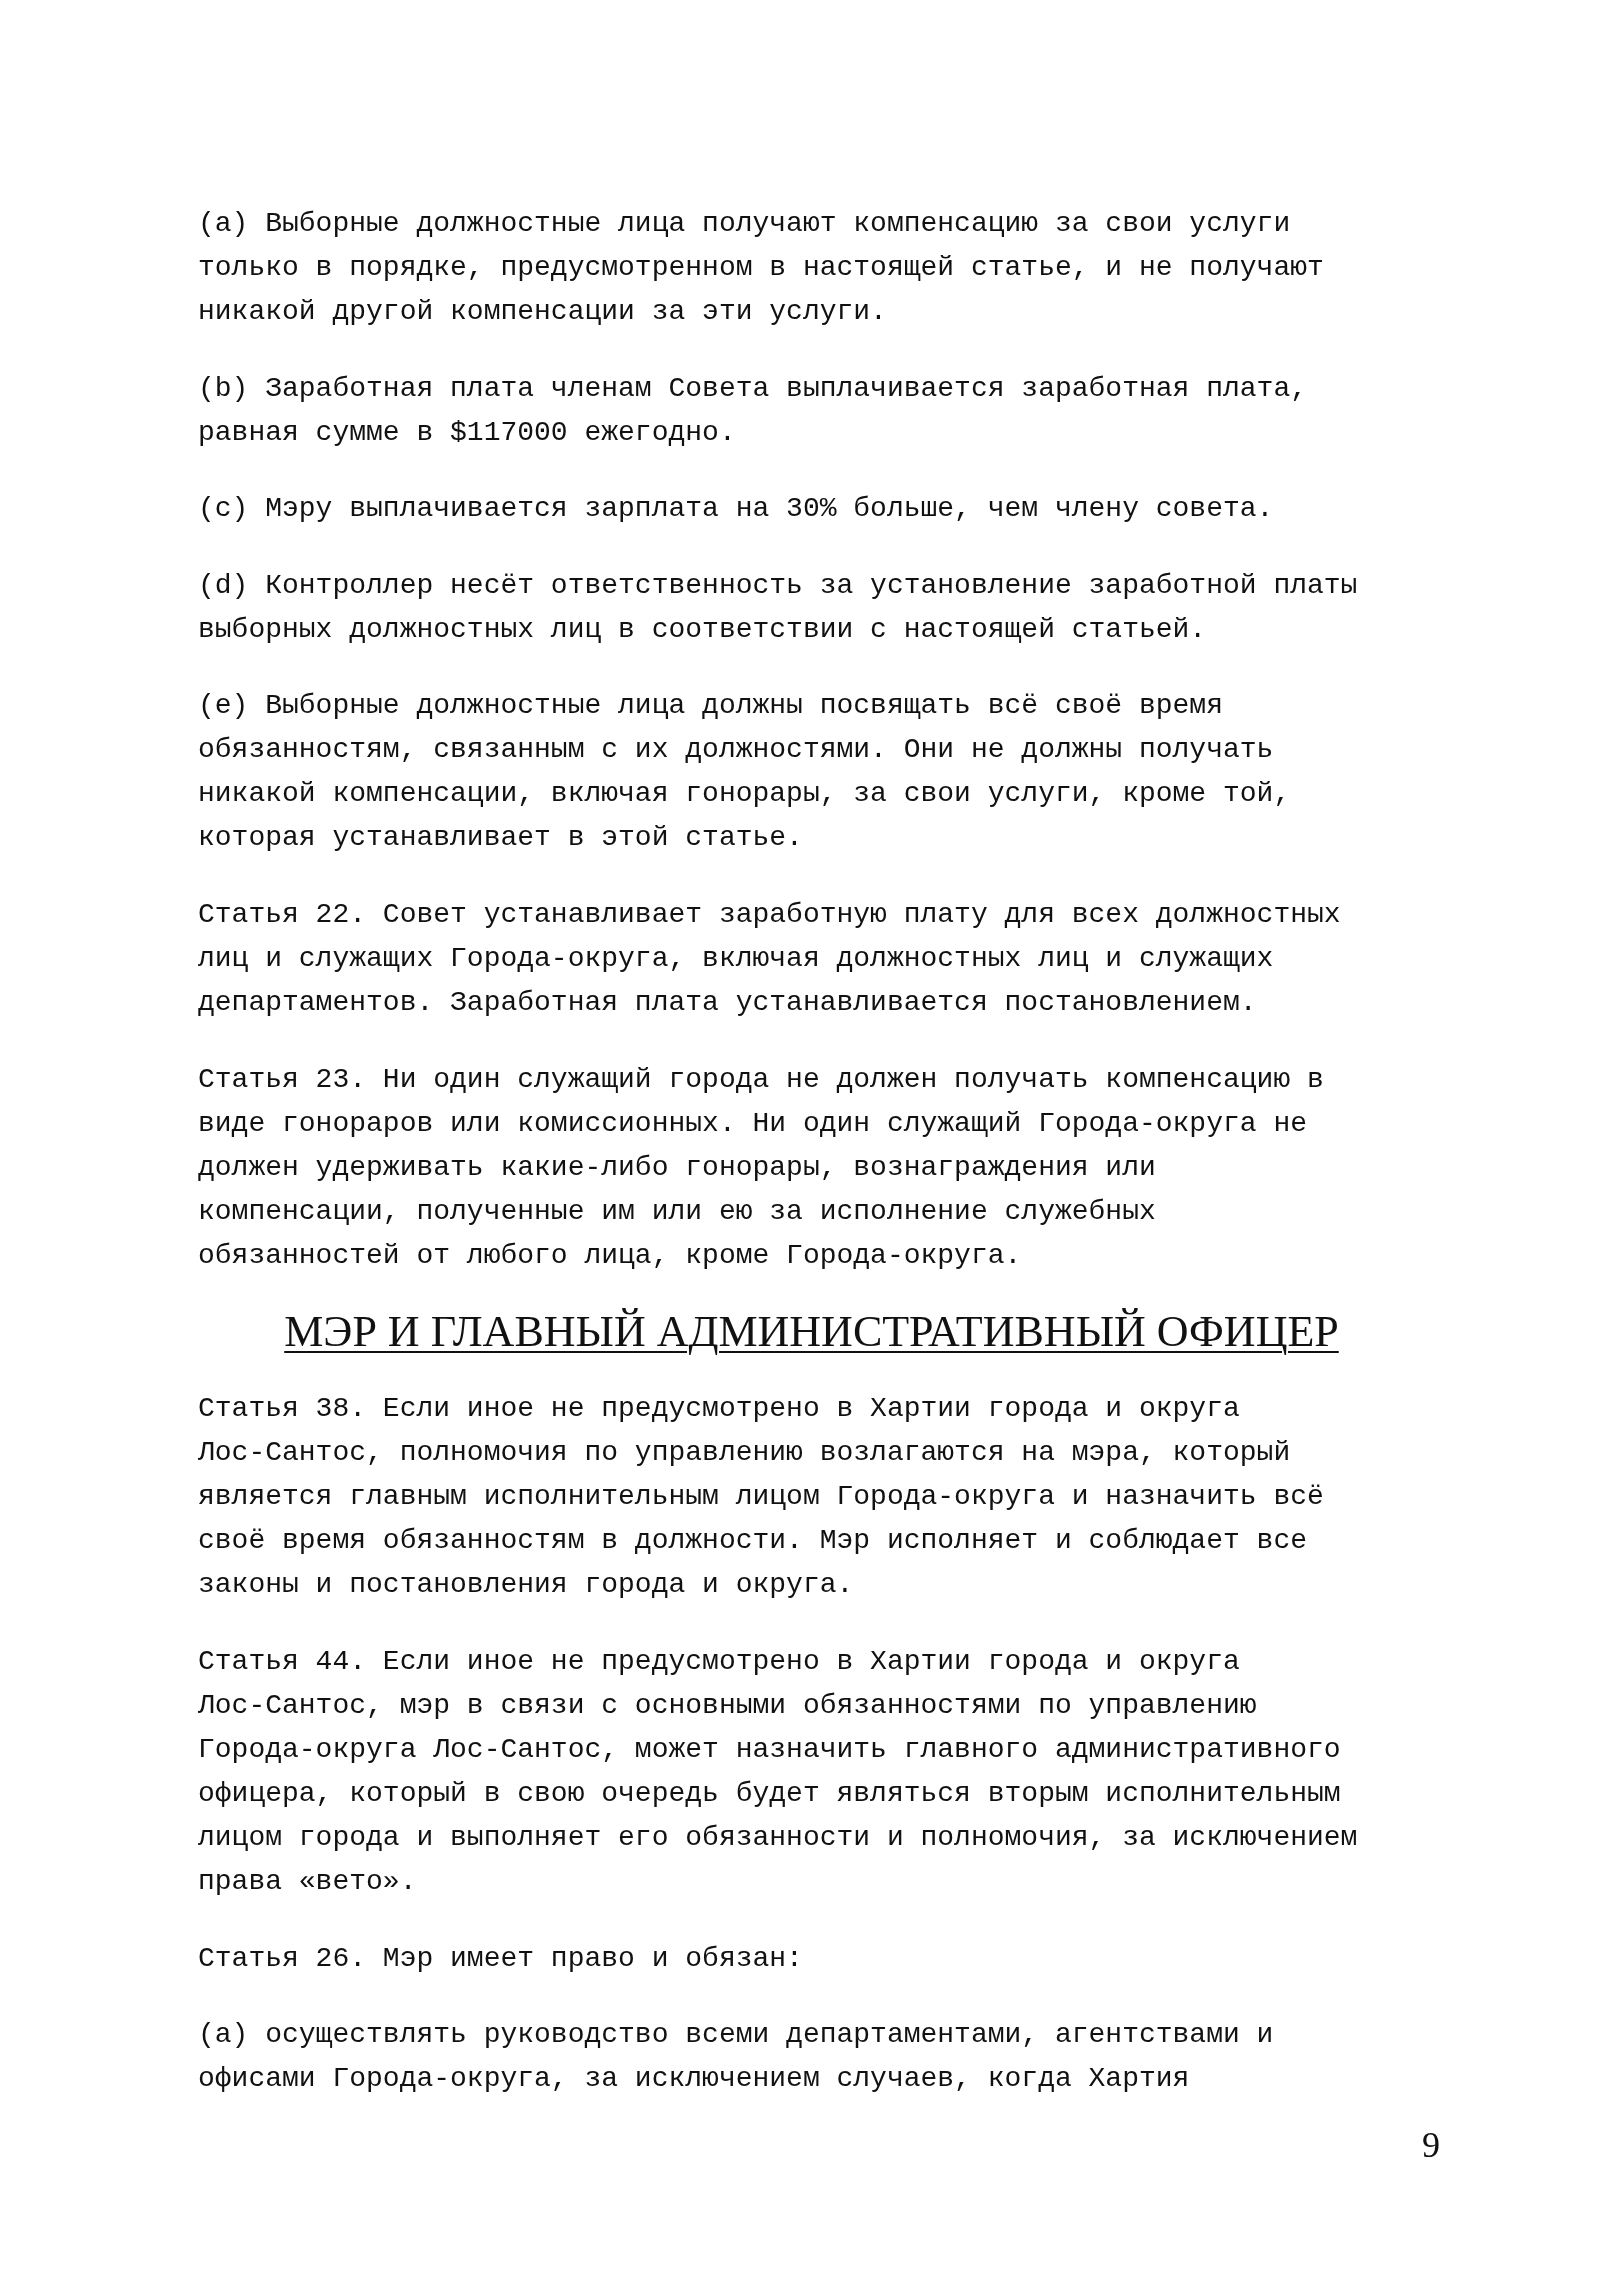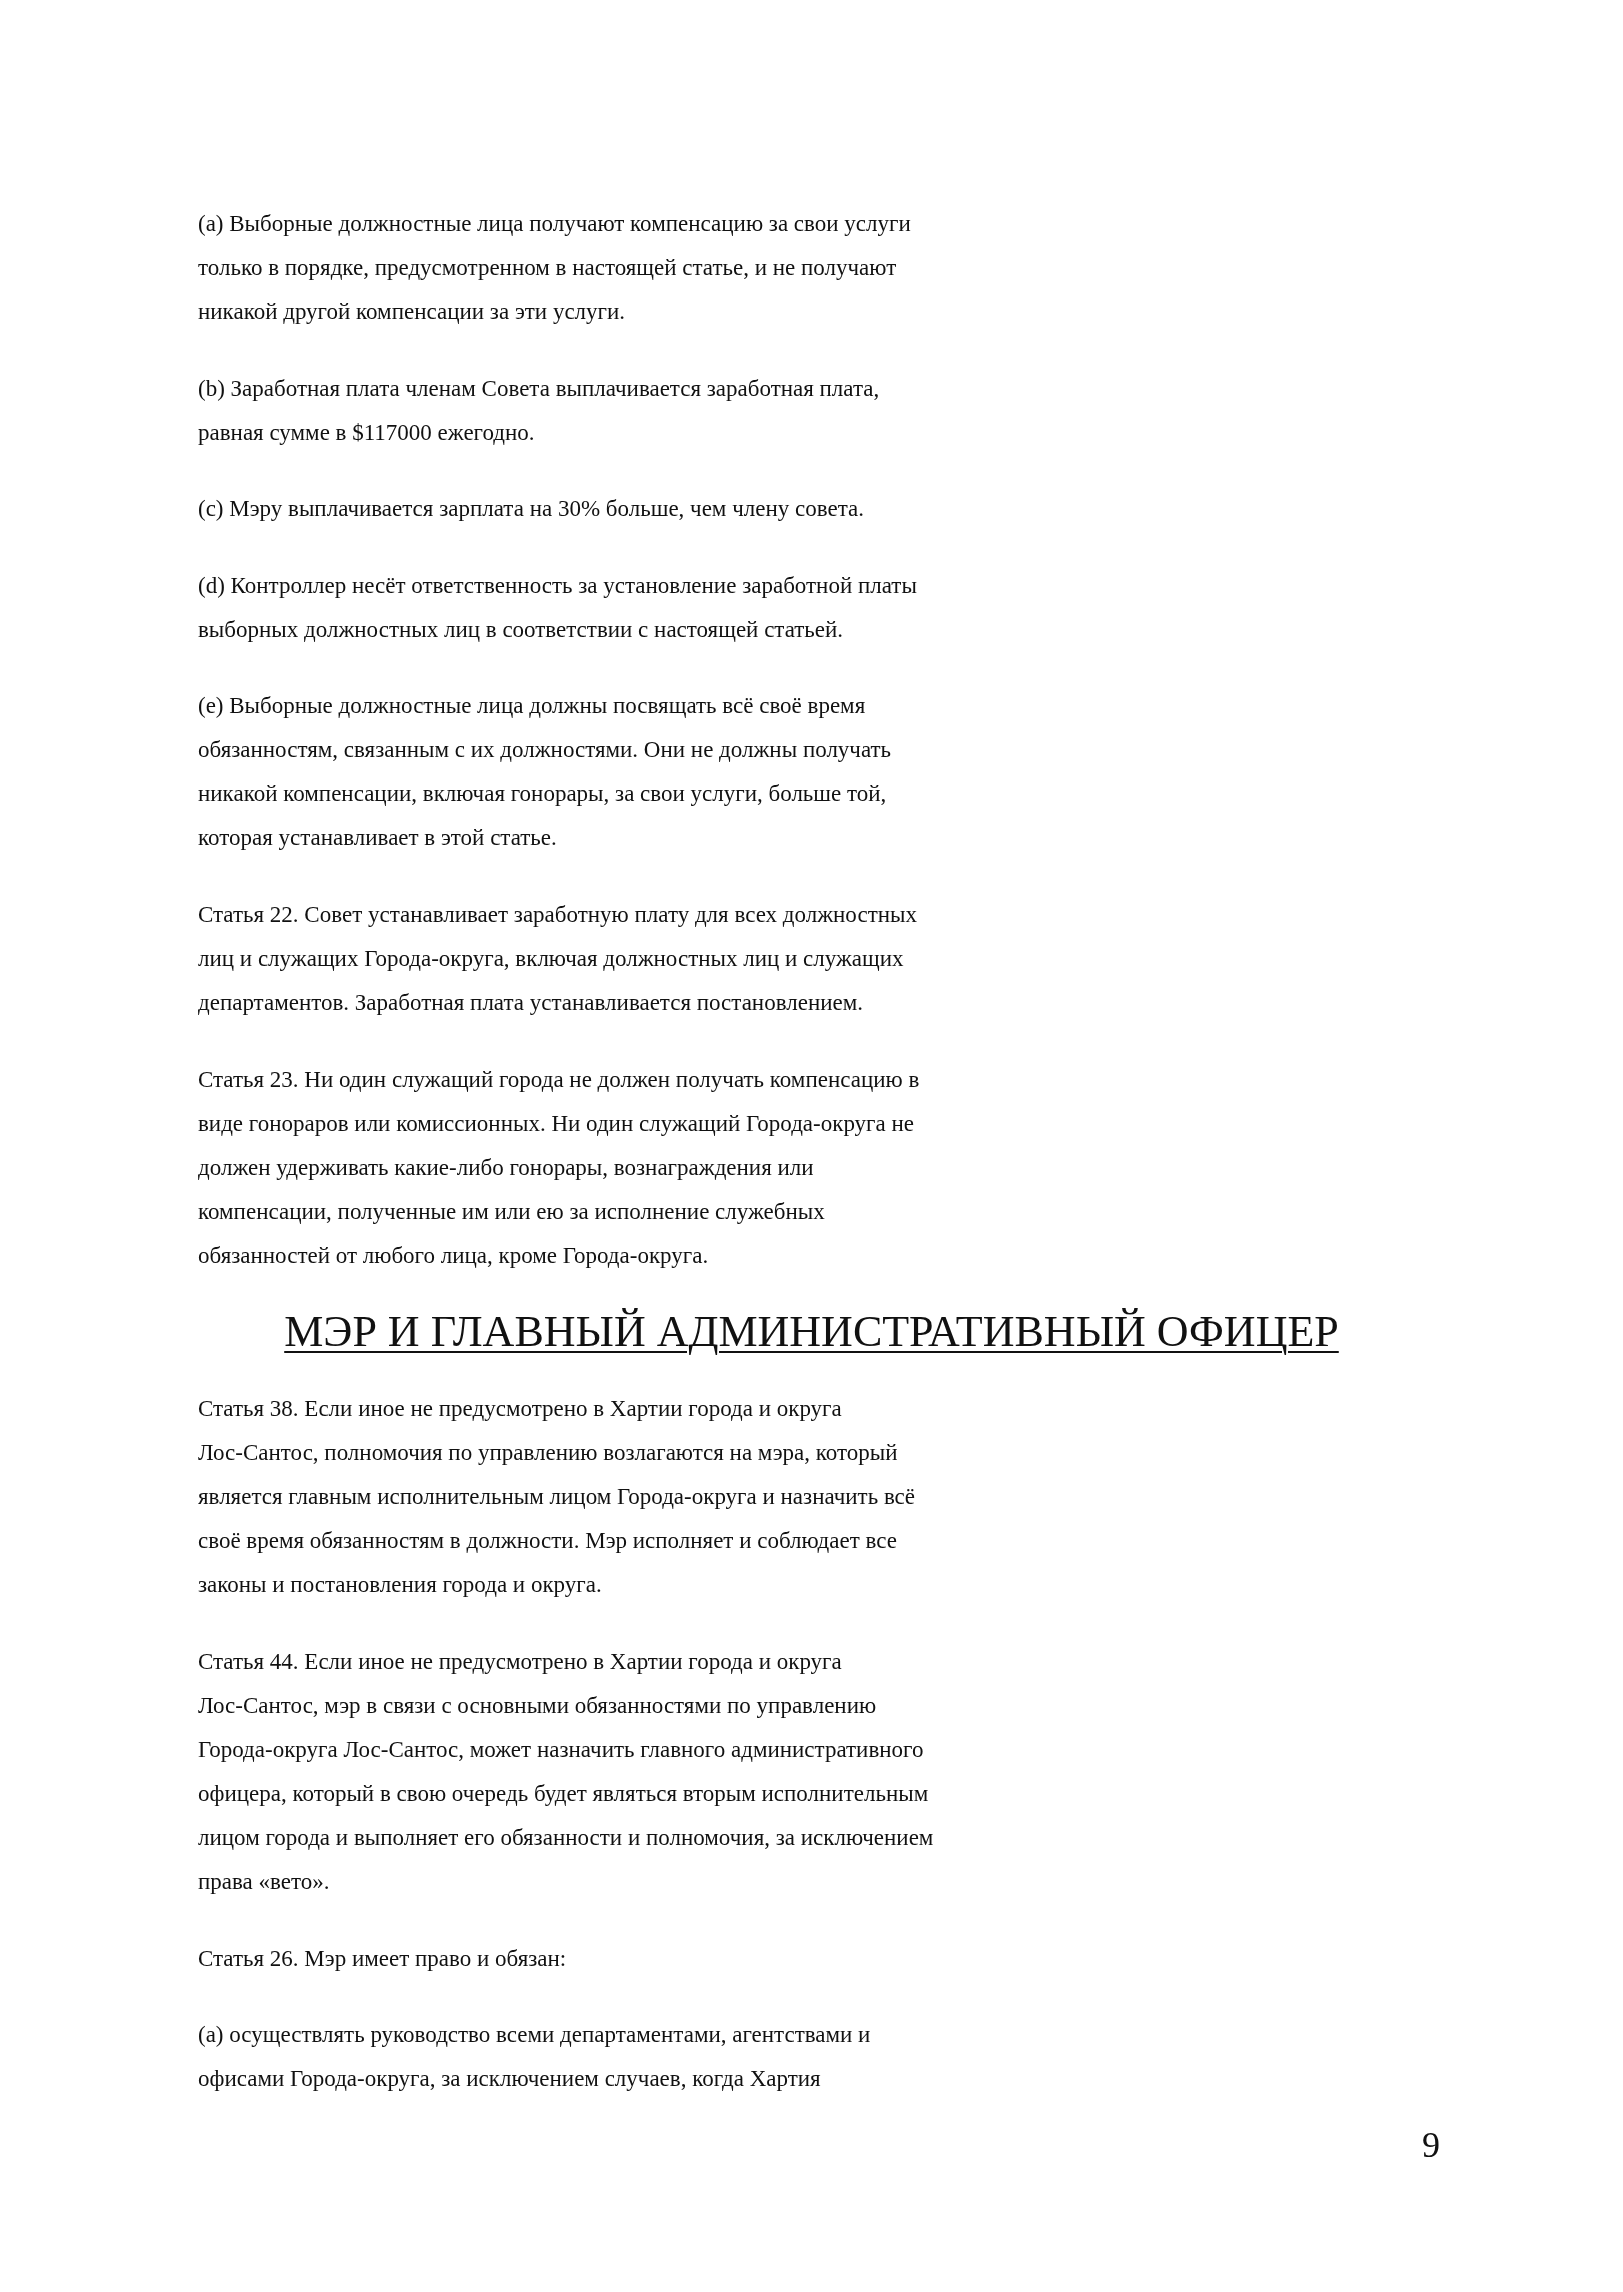--- a/index.html
+++ b/index.html
@@ -1,22 +1,22 @@
 <!DOCTYPE html>
 <html><head>
 <meta charset="utf-8">
 <style>
   html, body { margin: 0; padding: 0; background: #ffffff; }
   body { width: 1623px; height: 2293px; position: relative; overflow: hidden; }
   .page { position: absolute; left: 0; top: 0; width: 1623px; height: 2293px; background: #ffffff; }
   .line {
     position: absolute;
     left: 198px;
-    font-family: Liberation Serif, serif;
-    font-size: 23px;
+    font-family: Liberation Mono, monospace;
+    font-size: 28px;
     line-height: 43px;
     color: #111111;
     white-space: nowrap;
   }
   .heading {
     position: absolute;
     left: 0; width: 1623px;
     text-align: center;
     font-family: "Liberation Serif", "DejaVu Serif", serif;
     font-size: 44px;
@@ -47,21 +47,21 @@
   <div class="line" style="top:367px">(b) Заработная плата членам Совета выплачивается заработная плата,</div>
   <div class="line" style="top:411px">равная сумме в $117000 ежегодно.</div>
 
   <div class="line" style="top:487px">(c) Мэру выплачивается зарплата на 30% больше, чем члену совета.</div>
 
   <div class="line" style="top:564px">(d) Контроллер несёт ответственность за установление заработной платы</div>
   <div class="line" style="top:608px">выборных должностных лиц в соответствии с настоящей статьей.</div>
 
   <div class="line" style="top:684px">(e) Выборные должностные лица должны посвящать всё своё время</div>
   <div class="line" style="top:728px">обязанностям, связанным с их должностями. Они не должны получать</div>
-  <div class="line" style="top:772px">никакой компенсации, включая гонорары, за свои услуги, больше той,</div>
+  <div class="line" style="top:772px">никакой компенсации, включая гонорары, за свои услуги, кроме той,</div>
   <div class="line" style="top:816px">которая устанавливает в этой статье.</div>
 
   <div class="line" style="top:893px">Статья 22. Совет устанавливает заработную плату для всех должностных</div>
   <div class="line" style="top:937px">лиц и служащих Города-округа, включая должностных лиц и служащих</div>
   <div class="line" style="top:981px">департаментов. Заработная плата устанавливается постановлением.</div>
 
   <div class="line" style="top:1058px">Статья 23. Ни один служащий города не должен получать компенсацию в</div>
   <div class="line" style="top:1102px">виде гонораров или комиссионных. Ни один служащий Города-округа не</div>
   <div class="line" style="top:1146px">должен удерживать какие-либо гонорары, вознаграждения или</div>
   <div class="line" style="top:1190px">компенсации, полученные им или ею за исполнение служебных</div>

